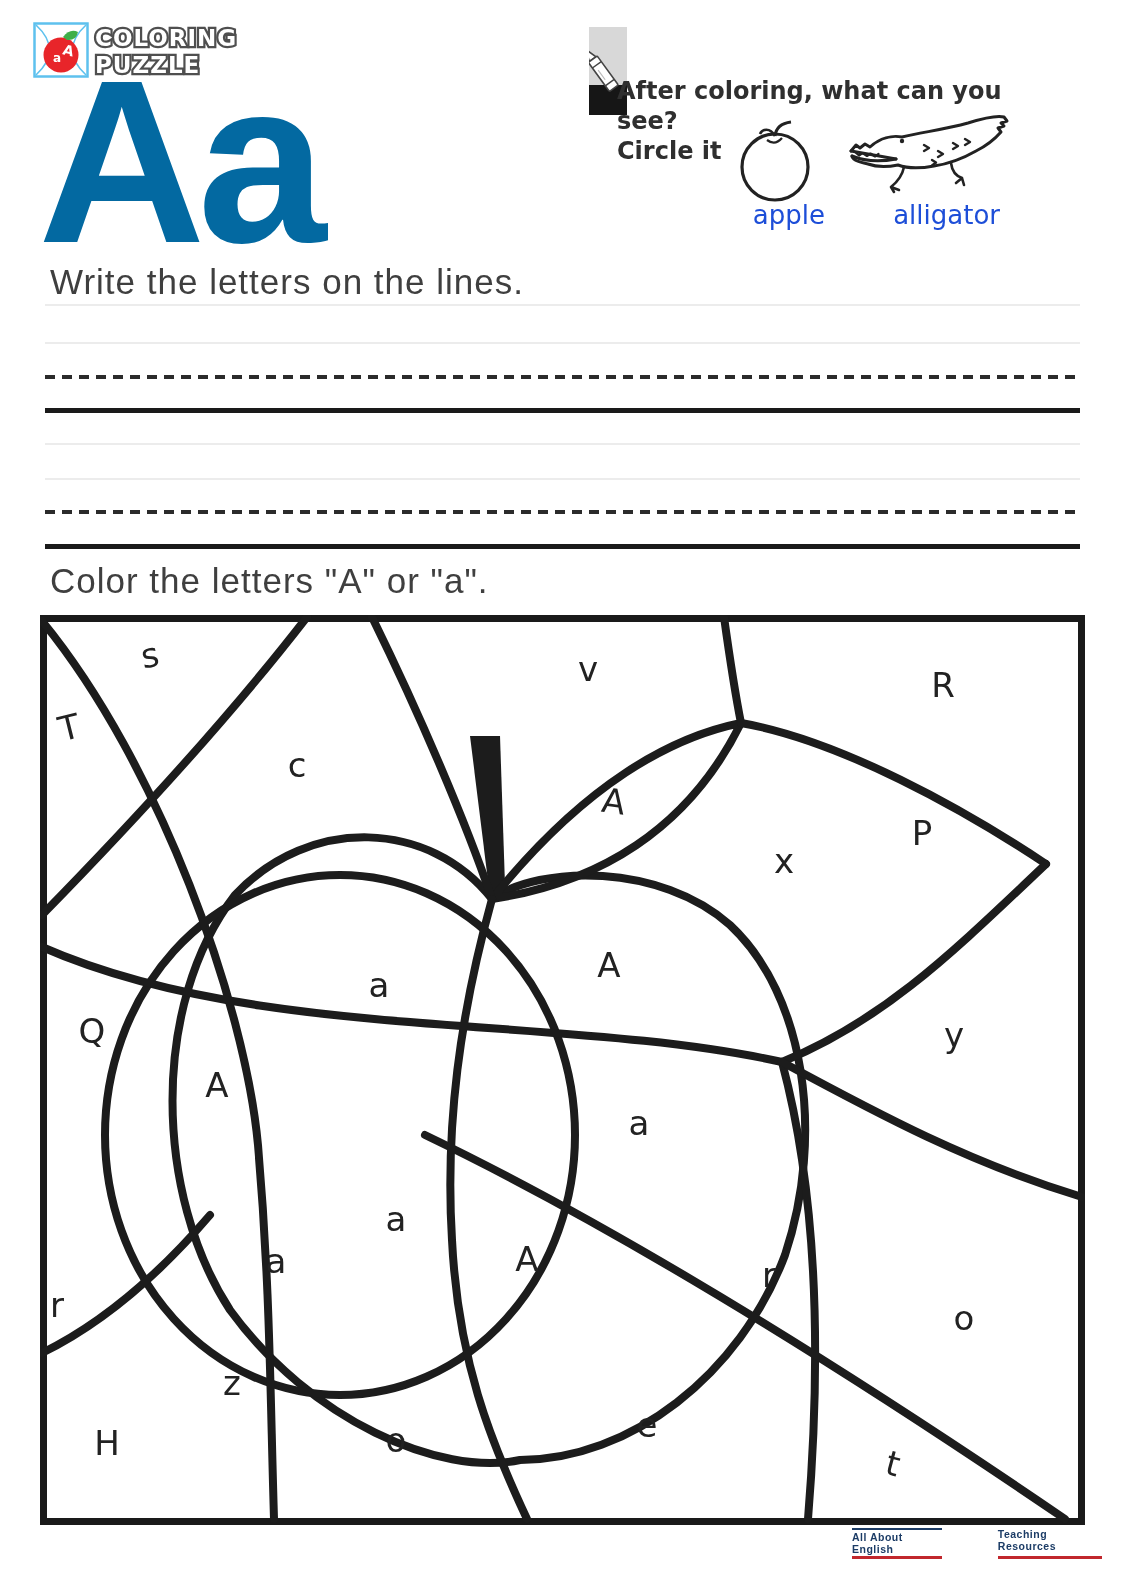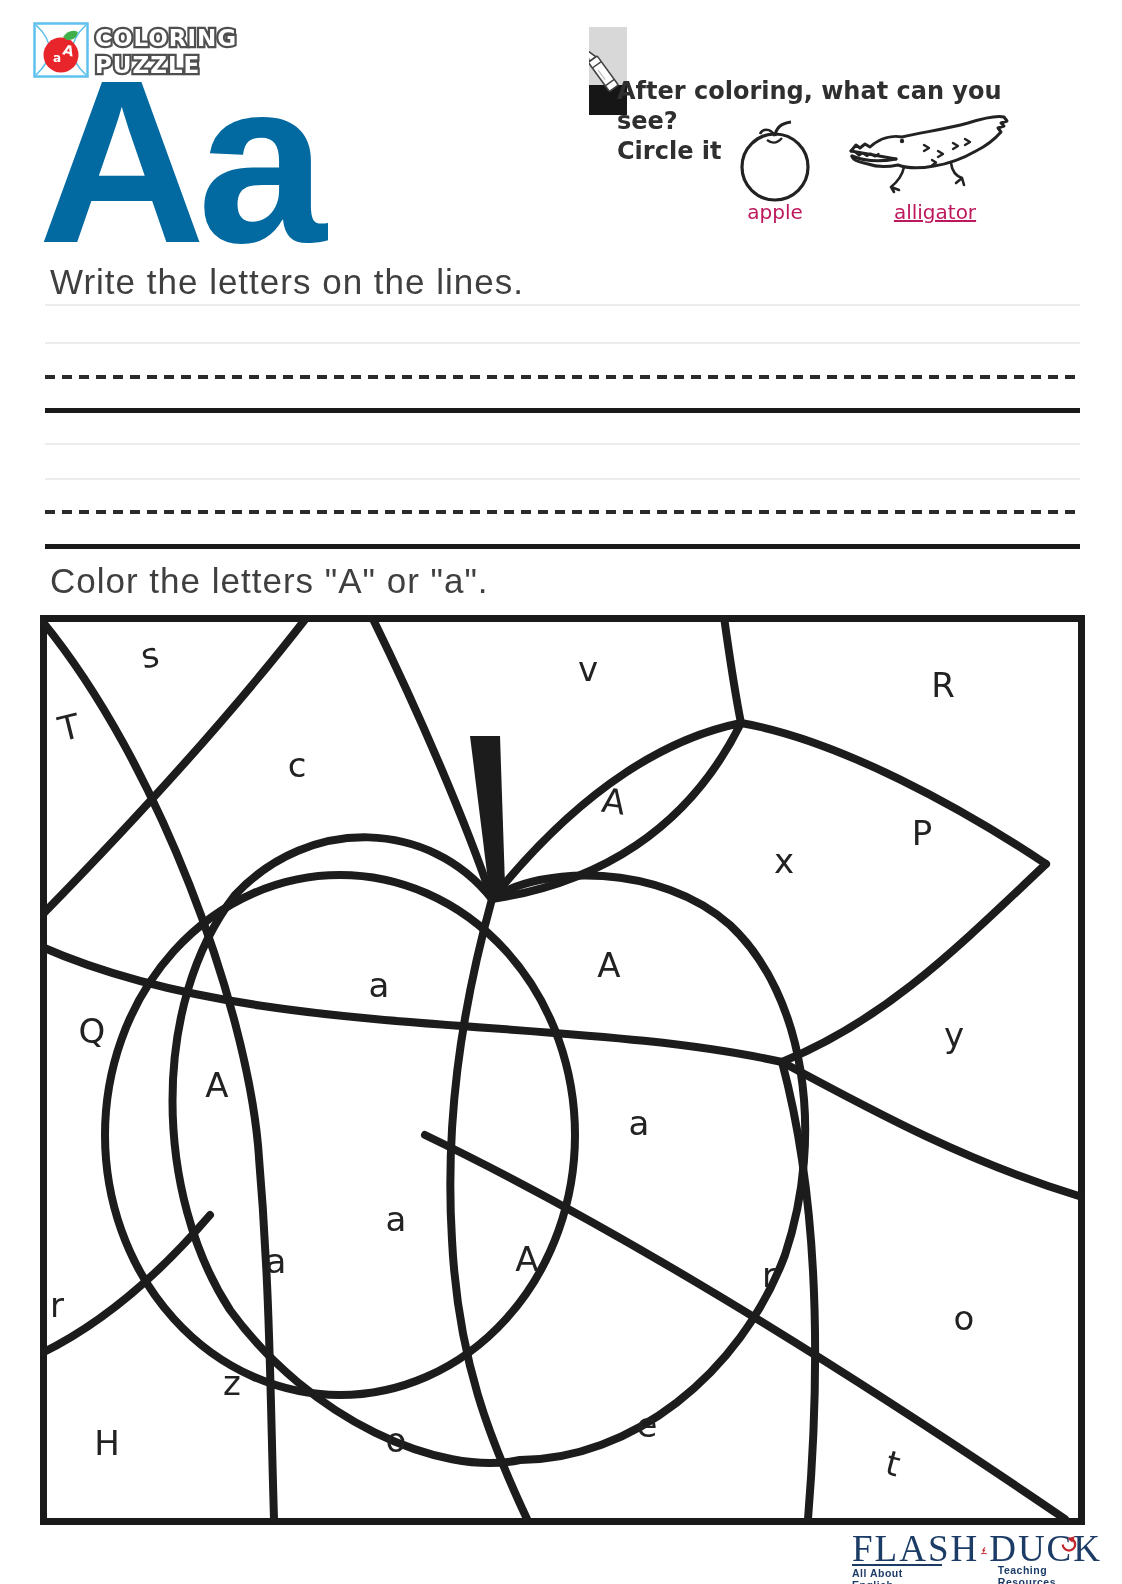--- a/index.html
+++ b/index.html
@@ -19,23 +19,23 @@
   .section-heading{font-size:35px;color:#3f3f3f;letter-spacing:1px;}
   .heading-write{left:50px;top:262px;}
   .heading-color{left:50px;top:561px;}
 
   
   .crayon-badge{left:589px;top:27px;width:38px;height:88px;}
   .instr{left:617px;top:76px;width:440px;color:#2f2f2f;
          font-family:"DejaVu Sans",sans-serif;font-weight:700;font-size:24px;line-height:30px;}
   .opt-apple{left:733px;top:120px;width:84px;height:84px;}
   .opt-gator{left:845px;top:112px;width:172px;height:92px;}
-  .opt-label{font-family:"DejaVu Sans",sans-serif;font-size:20px;color:#be185d;text-align:center;}
+  .opt-label{font-family:"DejaVu Sans",sans-serif;font-size:26px;color:#1d4ed8;text-align:right;}
   .lbl-apple{left:725px;top:200px;width:100px;}
-  .lbl-gator{left:870px;top:200px;width:130px;text-decoration:underline;}
+  .lbl-gator{left:870px;top:200px;width:130px;}
 
   
   .wline{left:45px;width:1035px;}
   .wline.light{height:2px;background:#ececec;}
   .wline.dashed{height:4px;
      background:repeating-linear-gradient(90deg,#2b2b2b 0 10px,transparent 10px 17px);}
   .wline.thick{height:5px;background:#1a1a1a;}
 
   
   .puzzle{left:40px;top:615px;width:1045px;height:910px;}
@@ -190,33 +190,19 @@
         <text x="924" y="715" class="pz-letter">o</text>
         <text x="192" y="780" class="pz-letter">z</text>
         <text x="67" y="840" class="pz-letter">H</text>
         <text x="356" y="837" class="pz-letter">o</text>
         <text x="607" y="822" class="pz-letter">e</text>
         <text x="850" y="860" transform="rotate(15 850 860)" class="pz-letter">t</text>
       </g>
   </svg>
 
   <div class="abs fd-logo">
-    <div class="fd-row">
-      <span class="fd-word">FLASH</span>
-      <svg class="fd-icon" viewBox="0 0 28 36">
-        <polygon points="16,0 4,17 11,17 6,32 22,12 14,12 21,0" fill="#c1272d"></polygon>
-        <path d="M 1,29 Q 14,23 14,31 Q 14,23 27,29 L 27,34 Q 14,28 14,35 Q 14,28 1,34 Z" fill="#c1272d"></path>
-      </svg>
-      <span class="fd-duck-wrap">
-        <span class="fd-word">DUCK</span>
-        <svg class="fd-cmark" viewBox="0 0 20 20">
-          <path d="M 4,11 a 6.5,6.5 0 1 0 6.5,-6.5" fill="none" stroke="#c1272d" stroke-width="2.4"></path>
-          <polygon points="9,5 17,2 14,9" fill="#c1272d"></polygon>
-        </svg>
-      </span>
-    </div>
     <div class="fd-sub">
       <span class="fd-sub-left">All About English</span>
       <span class="fd-sub-right">Teaching Resources</span>
     </div>
   </div>
 
 </div>
 
 </body></html>

